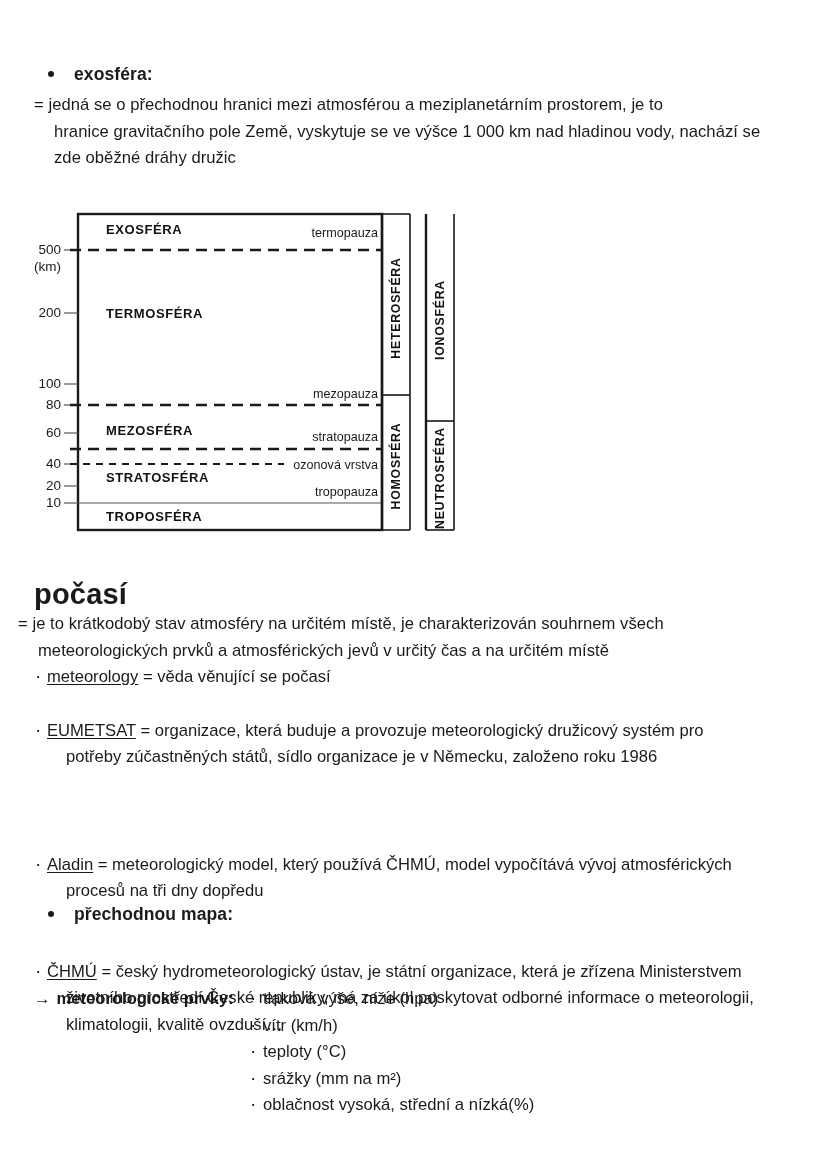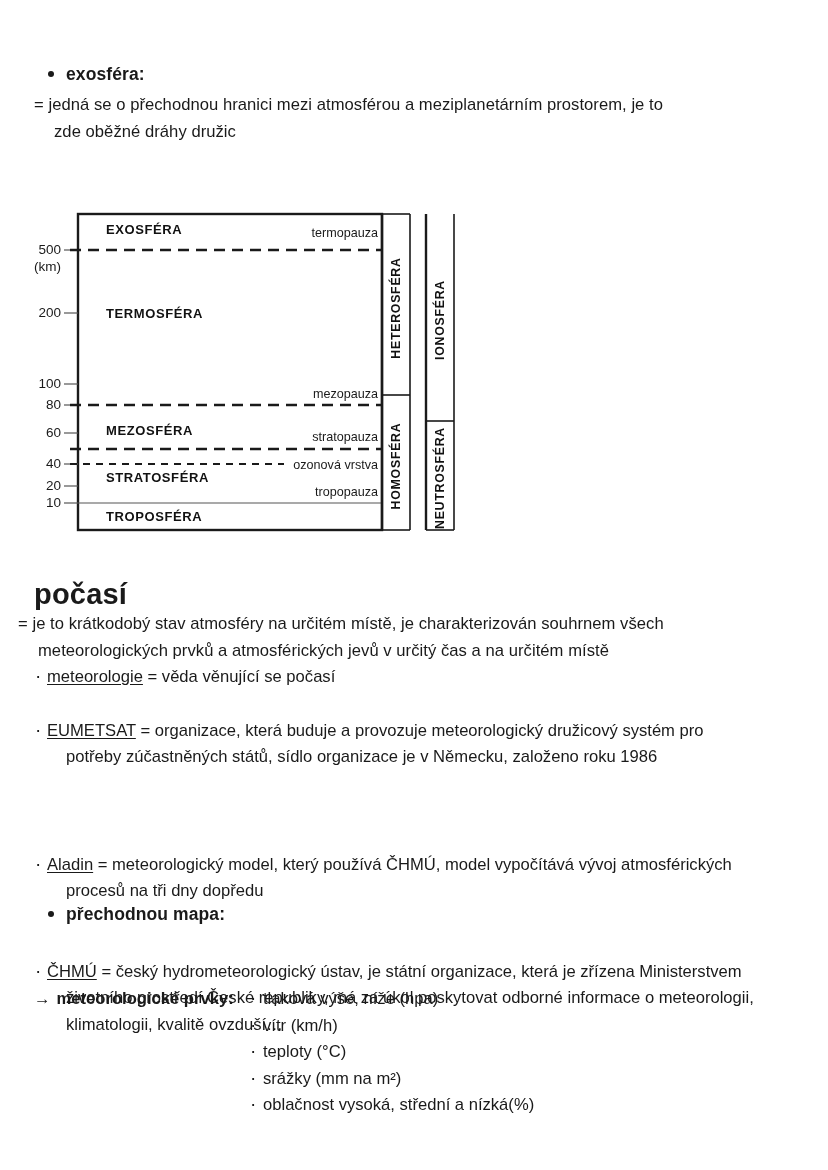--- a/index.html
+++ b/index.html
@@ -21,21 +21,21 @@
     inset: 0;
     padding: 0;
   }
 
   
   .blk { position: absolute; }
 
   .bullet-head {
     display: flex;
     align-items: baseline;
-    gap: 12px;
+    gap: 20px;
     font-size: 17.5px;
     font-weight: bold;
     letter-spacing: .1px;
   }
   .bullet-head .dot {
     width: 6px; height: 6px;
     border-radius: 50%;
     background: #1a1a1a;
     display: inline-block;
     flex: 0 0 auto;
@@ -103,20 +103,21 @@
 
 <div class="page">
 
   <div class="blk bullet-head" style="left:48px; top:64px;">
     <span class="dot"></span>
     <span>exosféra:</span>
   </div>
 
   <div class="blk para" style="left:34px; top:92px; width:770px;">
     <span>= jedná se o přechodnou hranici mezi atmosférou a meziplanetárním prostorem, je to</span>
+    <span class="cont">hranice gravitačního pole Země, vyskytuje se ve výšce 1 000 km nad hladinou vody, nachází se</span>
     <span class="cont">zde oběžné dráhy družic</span>
   </div>
 
   <div id="atm-figure">
     <svg width="460" height="330" viewBox="0 0 460 330" xmlns="http://www.w3.org/2000/svg">
       <defs>
         <style>
           .ln   { stroke:#1a1a1a; stroke-width:1.6; fill:none; }
           .lnth { stroke:#1a1a1a; stroke-width:2.4; fill:none; }
           .thin { stroke:#555; stroke-width:1.2; fill:none; }
@@ -200,21 +201,21 @@
   </div>
 
   <div class="blk h1" style="left:34px; top:578px;">počasí</div>
 
   <div class="blk para" style="left:18px; top:611px; width:780px;">
     <span>= je to krátkodobý stav atmosféry na určitém místě, je charakterizován souhrnem všech</span>
     <span class="cont">meteorologických prvků a atmosférických jevů v určitý čas a na určitém místě</span>
   </div>
 
   <div class="blk li" style="left:34px; top:664px; width:780px;">
-    <span class="u">meteorologie</span><span> = věda věnující se počasí</span>
+    <span class="u">meteorology</span><span> = věda věnující se počasí</span>
   </div>
 
   <div class="blk li" style="left:34px; top:691px; width:780px;">
     <span class="u">EUMETSAT</span><span> = organizace, která buduje a provozuje meteorologický družicový systém pro</span>
     <span class="cont">potřeby zúčastněných států, sídlo organizace je v Německu, založeno roku 1986</span>
   </div>
 
   <div class="blk li" style="left:34px; top:744px; width:780px;margin-top:28px;">
     <span class="u">Aladin</span><span> = meteorologický model, který používá ČHMÚ, model vypočítává vývoj atmosférických</span>
     <span class="cont">procesů na tři dny dopředu</span>

